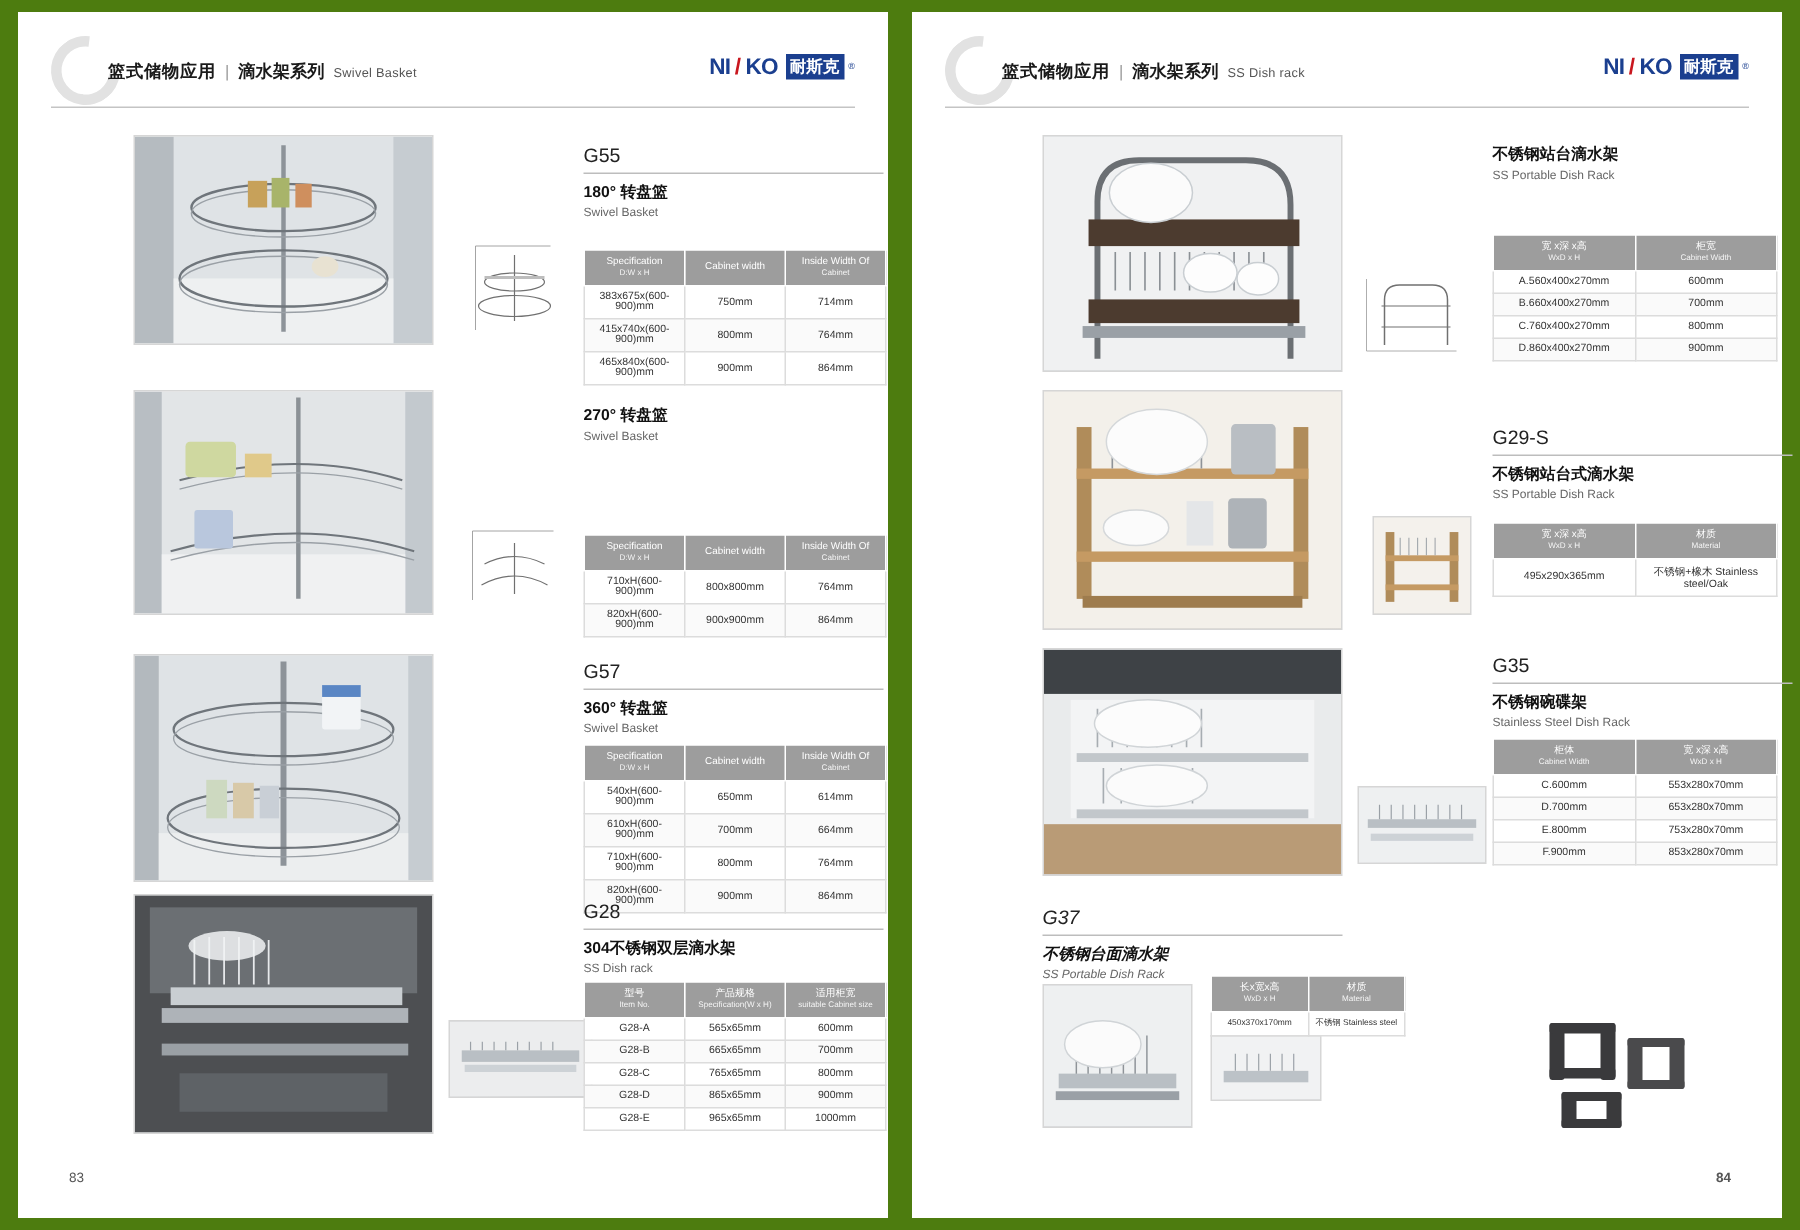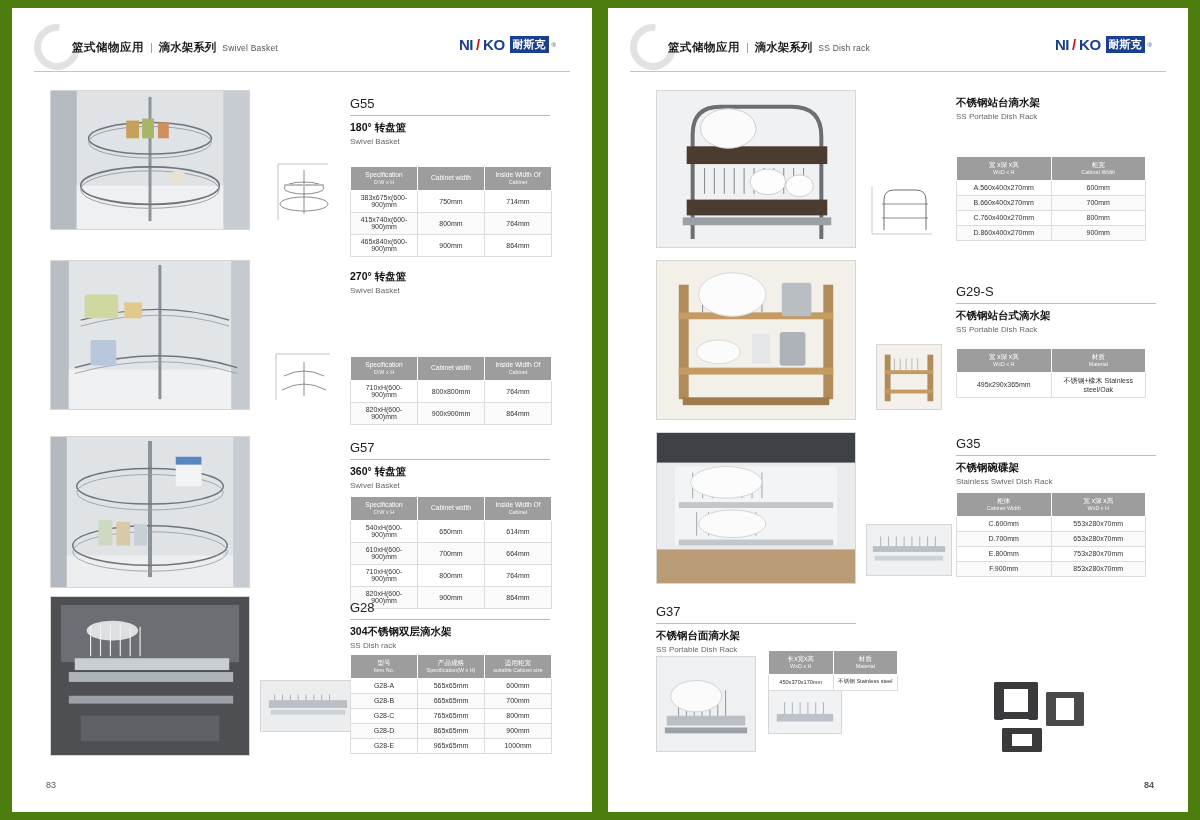--- a/index.html
+++ b/index.html
@@ -44,21 +44,21 @@
     white-space: nowrap;
   }
   .hdr-cn {
     font-size: 11.5px; color: #1a1a1a; font-weight: bold;
     letter-spacing: .5px;
   }
   .hdr-sep { color: #9a9a9a; font-size: 11px; }
   .hdr-cn2 { font-size: 11.5px; color: #1a1a1a; font-weight: bold; }
   .hdr-en { font-size: 8.5px; color: #555; letter-spacing: .2px; }
   .brand {
-    position: absolute; right: 14px; top: 10px;
+    position: absolute; right: 0; top: 10px;
     display: flex; align-items: center; gap: 3px;
   }
   .brand-ni { font-size: 15px; font-weight: bold; color: #1b3f8f; letter-spacing: -.5px; }
   .brand-slash { font-size: 15px; font-weight: bold; color: #c9161e; }
   .brand-ko { font-size: 15px; font-weight: bold; color: #1b3f8f; letter-spacing: -.5px; }
   .brand-cn {
     font-size: 11px; font-weight: bold; color: #fff;
     background: #1b3f8f; padding: 1px 3px; margin-left: 2px;
   }
   .brand-tm { font-size: 6px; color: #1b3f8f; vertical-align: super; }
@@ -106,21 +106,21 @@
   table.spec tr:nth-child(even) td { background: #fafafa; }
 
   .pg-num {
     position: absolute; bottom: 22px;
     font-size: 9px; color: #555;
   }
   .pg-num-left { left: 34px; }
   .pg-num-right { right: 34px; font-weight: bold; }
 
   
-  .row { position: absolute; }
+  .row { position: absolute; margin-left: 39px; }
   .ld-svg { width: 100%; height: 100%; display: block; }
 
   
   .img-a { background: linear-gradient(160deg,#cfd3d6 0%,#eceff1 45%,#b9bfc4 100%); }
   .img-b { background: linear-gradient(170deg,#e4e7e9 0%,#f4f5f6 40%,#cfd4d8 100%); }
   .img-c { background: linear-gradient(180deg,#dfe3e6 0%,#f0f2f3 50%,#c6ccd1 100%); }
   .img-d { background: linear-gradient(150deg,#3c3f44 0%,#6c7177 40%,#a9aeb3 100%); }
   .img-e { background: linear-gradient(165deg,#b9bec3 0%,#e8eaec 50%,#8f959b 100%); }
   .img-f { background: linear-gradient(170deg,#cdd2d6 0%,#f2f3f4 45%,#9aa0a6 100%); }
   .img-g { background: linear-gradient(175deg,#ded7cb 0%,#f3efe8 45%,#b7ae9e 100%); }
@@ -681,21 +681,21 @@
               <line x1="70" y1="12" x2="70" y2="22"></line>
           </g>
           <rect x="8" y="32" width="70" height="5" fill="#cdd2d6"></rect>
         </svg>
       </div>
     </div>
 
     <div class="row" style="left:348px; top:428px; width:200px;">
       <div class="prod-code">G35</div>
       <div class="prod-cn">不锈钢碗碟架</div>
-      <div class="prod-en">Stainless Swivel Dish Rack</div>
+      <div class="prod-en">Stainless Steel Dish Rack</div>
     </div>
 
     <div class="row" style="left:348px; top:484px; width:190px;">
       <table class="spec">
         <thead>
           <tr>
             <th>
               <span class="th-cn">柜体</span>
               <span class="th-en">Cabinet Width</span>
             </th>
@@ -719,21 +719,21 @@
             <td>753x280x70mm</td>
           </tr>
           <tr>
             <td>F.900mm</td>
             <td>853x280x70mm</td>
           </tr>
         </tbody>
       </table>
     </div>
 
-    <div class="row" style="left:48px; top:596px; width:200px;">
+    <div class="row" style="left:48px; top:596px; width:200px;font-style:italic;">
       <div class="prod-code">G37</div>
       <div class="prod-cn">不锈钢台面滴水架</div>
       <div class="prod-en">SS Portable Dish Rack</div>
     </div>
 
     <div class="row" style="left:48px; top:648px; width:100px; height:96px;">
       <div class="photo img-f" style="width:100%;height:100%;">
         <svg class="ld-svg" viewBox="0 0 100 96" preserveAspectRatio="none">
           <rect width="100" height="96" fill="#eef0f1"></rect>
           <rect x="10" y="60" width="80" height="10" fill="#b9bfc4"></rect>

